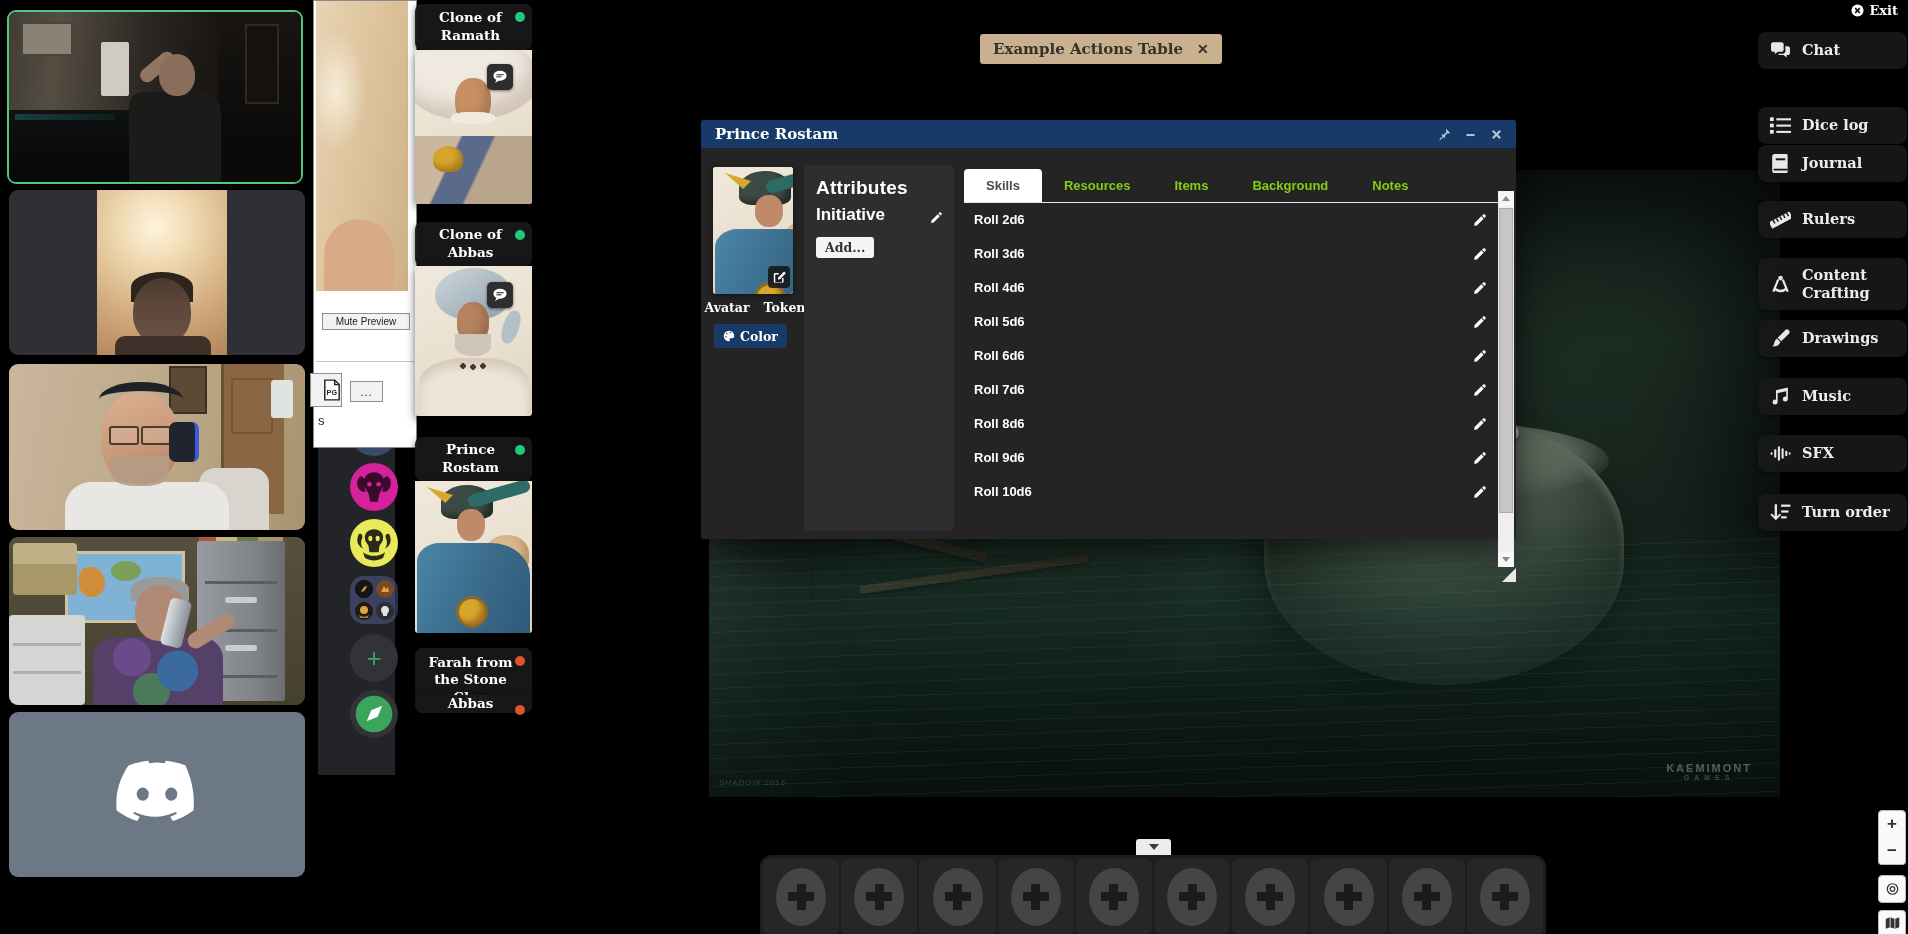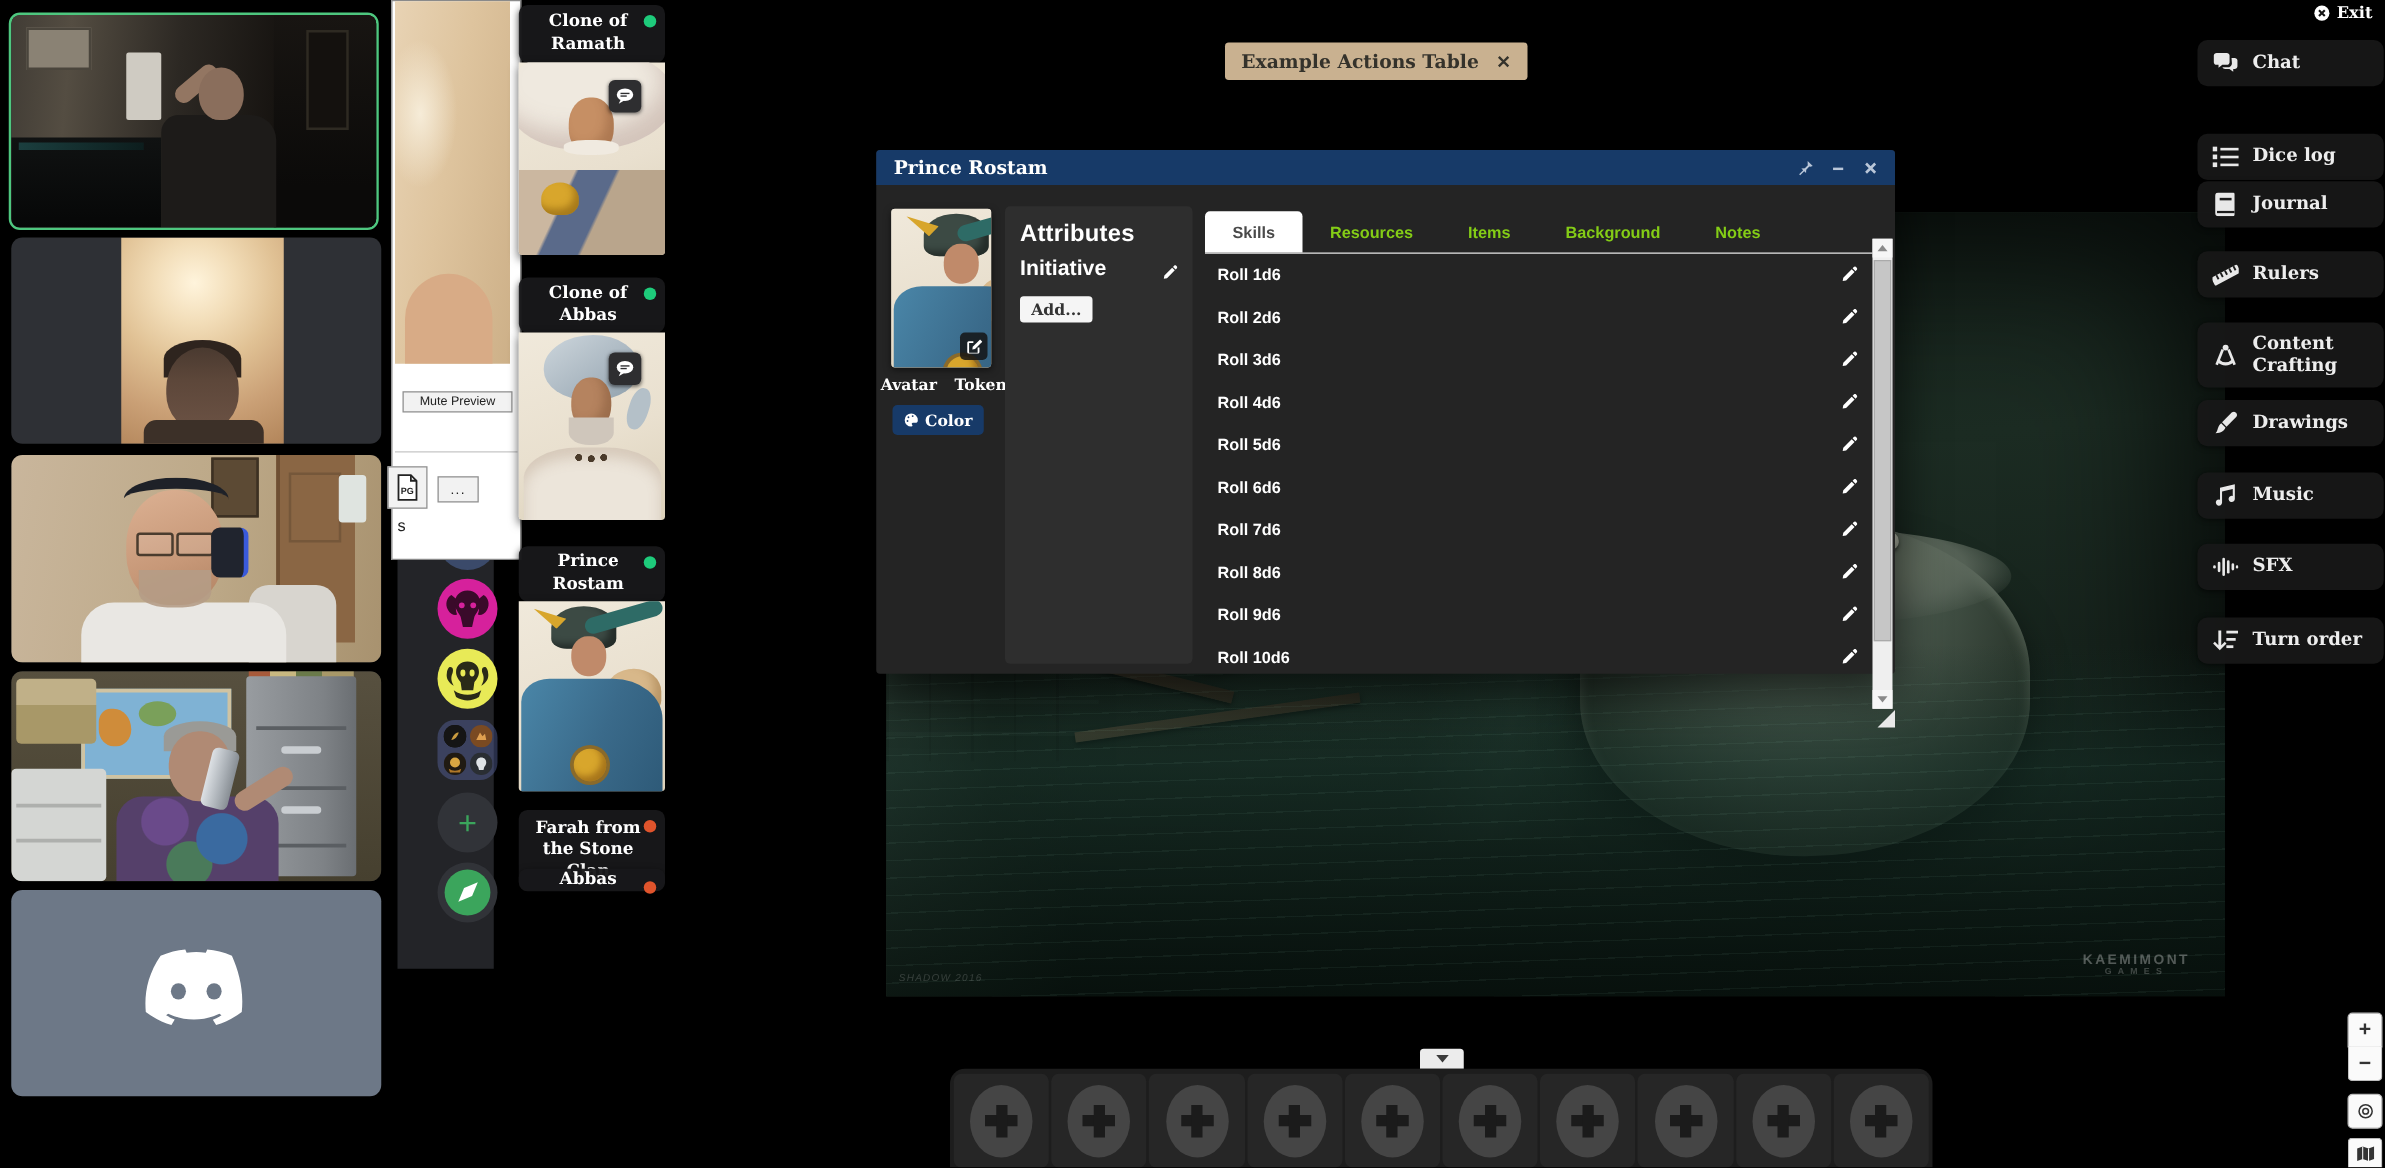--- a/index.html
+++ b/index.html
@@ -119,21 +119,21 @@
 
   
   #popup{left:313px;top:0;width:104px;height:448px;background:#fff;border:1px solid #8a8a8a;box-sizing:border-box;}
   .pp-img{left:2px;top:0;width:92px;height:290px;
     background:linear-gradient(100deg,#e8d3b4 0%,#dec49e 45%,#cdb088 100%);overflow:hidden;}
   .pp-skin{position:absolute;left:8px;top:218px;width:70px;height:72px;border-radius:50% 50% 0 0;background:#d8ab86;}
   .pp-shine{position:absolute;left:-10px;top:30px;width:60px;height:120px;border-radius:50%;background:radial-gradient(#f6ecd8,transparent 70%);}
   .pp-btn{position:absolute;background:#f2f2f2;border:1px solid #8f8f8f;color:#222;display:flex;align-items:center;justify-content:center;box-sizing:border-box;}
   #pp-mute{left:8px;top:312px;width:88px;height:17px;font-size:10px;}
   #pp-sep{left:2px;top:360px;width:98px;height:1px;background:#c6c6c6;}
-  #pp-file{left:-4px;top:372px;width:32px;height:34px;}
+  #pp-file{left:-4px;top:372px;width:32px;height:34px;justify-content:flex-end;}
   #pp-dots{left:36px;top:380px;width:33px;height:21px;font-size:11px;letter-spacing:1px;}
   #pp-partial{left:4px;top:412px;color:#222;font-size:13px;}
 
   
   #rail{left:318px;top:0;width:77px;height:775px;background:#232428;}
   .rail-item{position:absolute;left:32px;width:48px;height:48px;border-radius:50%;overflow:hidden;
     display:flex;align-items:center;justify-content:center;}
   .rail-sliver{top:408px;background:#3b4a6a;}
   .rail-ram{top:463px;background:#d6219c;}
   .rail-skull{top:519px;background:#e8ea57;}
@@ -573,26 +573,20 @@
       </div>
       <div id="tabsarea" class="abs">
           <div class="tab active">Skills</div>
           <div class="tab">Resources</div>
           <div class="tab">Items</div>
           <div class="tab">Background</div>
           <div class="tab">Notes</div>
         </div>
       <div id="skilllist" class="abs">
           <div class="skill-row">
-            <span class="lbl">Roll 1d6</span>
-            <span style="width: 13px; height: 13px; display: block;"><svg viewBox="0 0 16 16">
-                <path d="M2 11.2 10.3 2.9l2.8 2.8L4.8 14l-3.4.6zM11.2 2l1.4-1.4c.5-.5 1.3-.5 1.8 0l1 1c.5.5.5 1.3 0 1.8L14 4.8z" fill="#fff"></path>
-              </svg></span>
-          </div>
-          <div class="skill-row">
             <span class="lbl">Roll 2d6</span>
             <span style="width: 13px; height: 13px; display: block;"><svg viewBox="0 0 16 16">
                 <path d="M2 11.2 10.3 2.9l2.8 2.8L4.8 14l-3.4.6zM11.2 2l1.4-1.4c.5-.5 1.3-.5 1.8 0l1 1c.5.5.5 1.3 0 1.8L14 4.8z" fill="#fff"></path>
               </svg></span>
           </div>
           <div class="skill-row">
             <span class="lbl">Roll 3d6</span>
             <span style="width: 13px; height: 13px; display: block;"><svg viewBox="0 0 16 16">
                 <path d="M2 11.2 10.3 2.9l2.8 2.8L4.8 14l-3.4.6zM11.2 2l1.4-1.4c.5-.5 1.3-.5 1.8 0l1 1c.5.5.5 1.3 0 1.8L14 4.8z" fill="#fff"></path>
               </svg></span>

